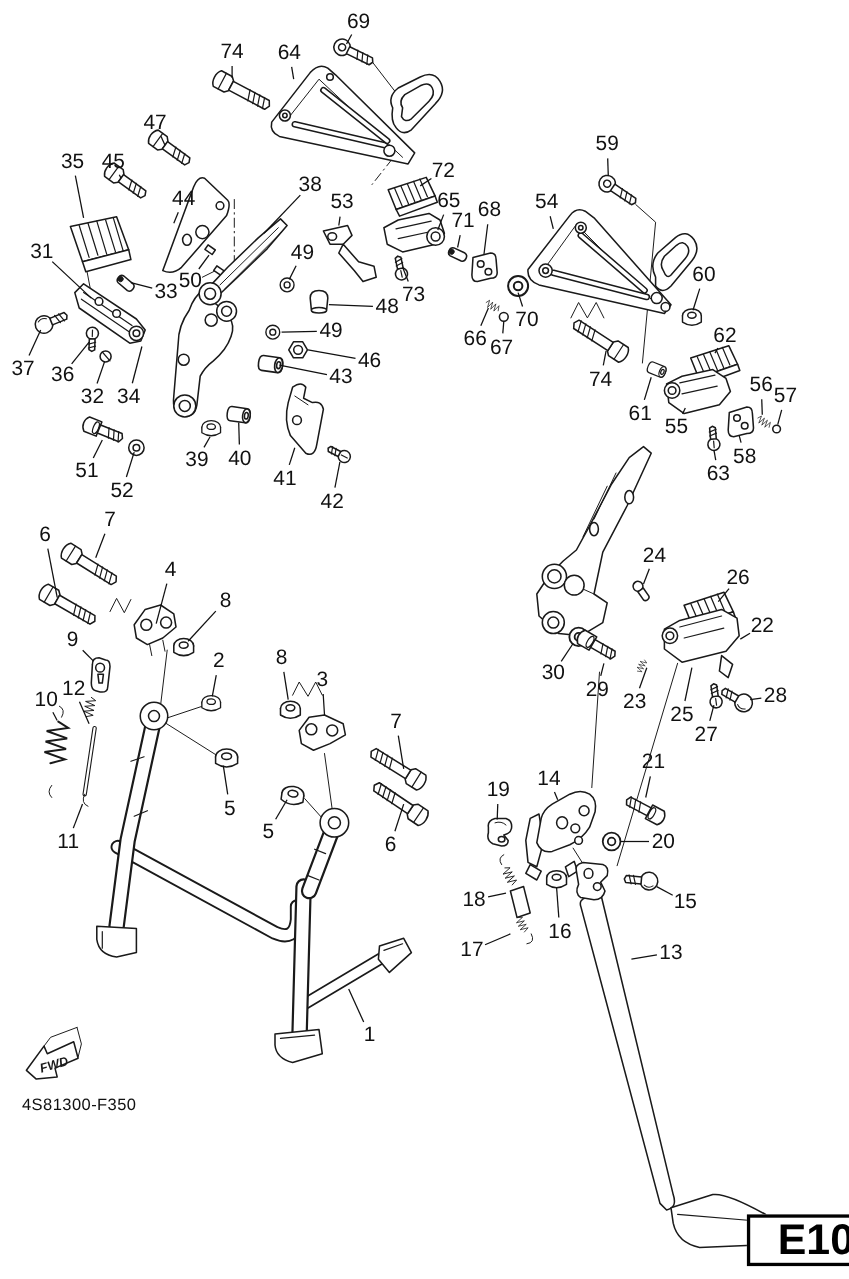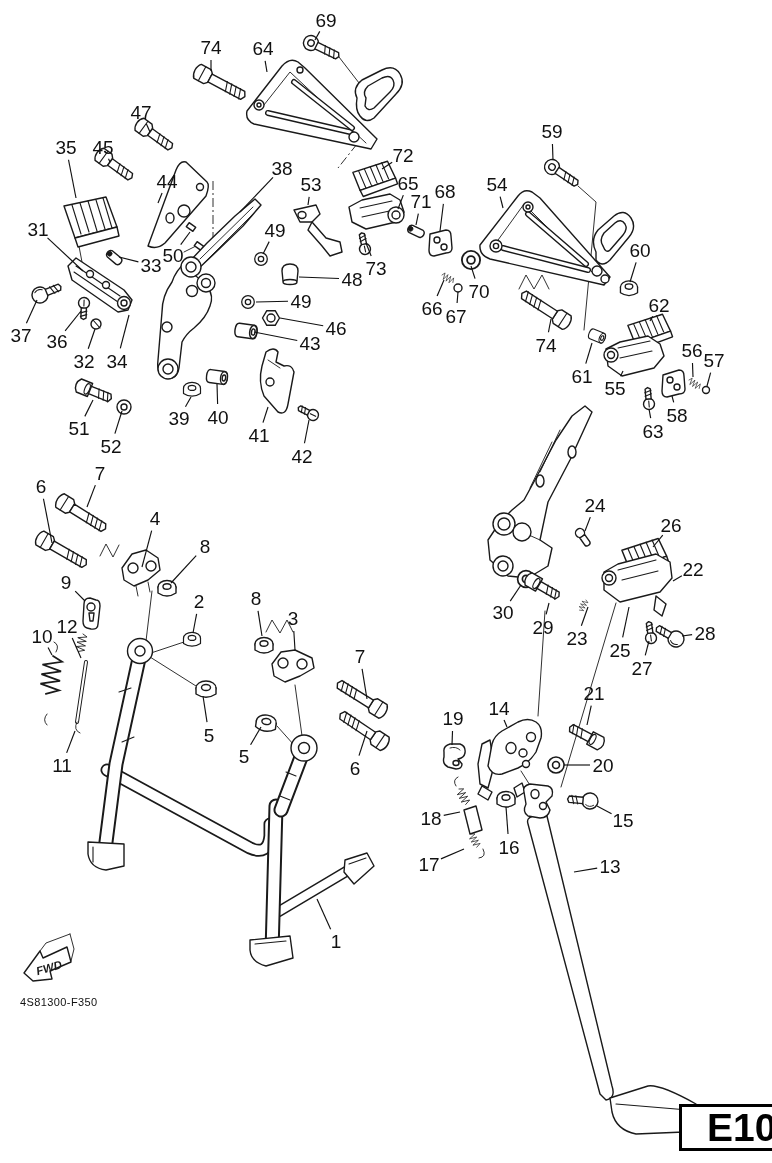--- a/index.html
+++ b/index.html
@@ -9,21 +9,21 @@
   .pt{stroke:#1a1a1a;stroke-width:1.4;fill:#fff;stroke-linejoin:round;stroke-linecap:round}
   .ln{stroke:#1a1a1a;stroke-width:1.1;fill:none;stroke-linecap:round}
   .thin{stroke:#1a1a1a;stroke-width:.9;fill:none;stroke-linecap:round}
   .cl{stroke:#1a1a1a;stroke-width:.9;fill:none;stroke-dasharray:9 3 2 3}
   .dk{fill:#1a1a1a;stroke:#1a1a1a;stroke-width:.8}
   .tubeO{stroke:#1a1a1a;fill:none;stroke-linecap:round;stroke-linejoin:round}
   .tubeI{stroke:#fff;fill:none;stroke-linecap:round;stroke-linejoin:round}
   #leaders line{stroke:#111;stroke-width:1.15}
   #callouts text{font-family:"Liberation Sans",sans-serif;font-size:19px;fill:#111;
                  text-anchor:middle;dominant-baseline:central}
-  #code-label{position:absolute;left:20px;top:996px;font-size:11px;color:#111;letter-spacing:.4px}
+  #code-label{position:absolute;left:20px;top:996px;font-size:15px;color:#111;letter-spacing:.4px}
   #page-ref{position:absolute;left:679px;top:1104px;width:132px;height:47px;border:3px solid #000;
             background:#fff;box-sizing:border-box;display:flex;align-items:center;padding-left:25px;
             font-weight:700;font-size:39px;color:#000}
   .fwd-text{font-size:11.5px;font-weight:700;font-style:italic;fill:#1a1a1a}
 </style>
 </head>
 <body>
 
 <div id="page">
 <svg id="diagram" width="772" height="1163" viewBox="0 0 772 1163">

